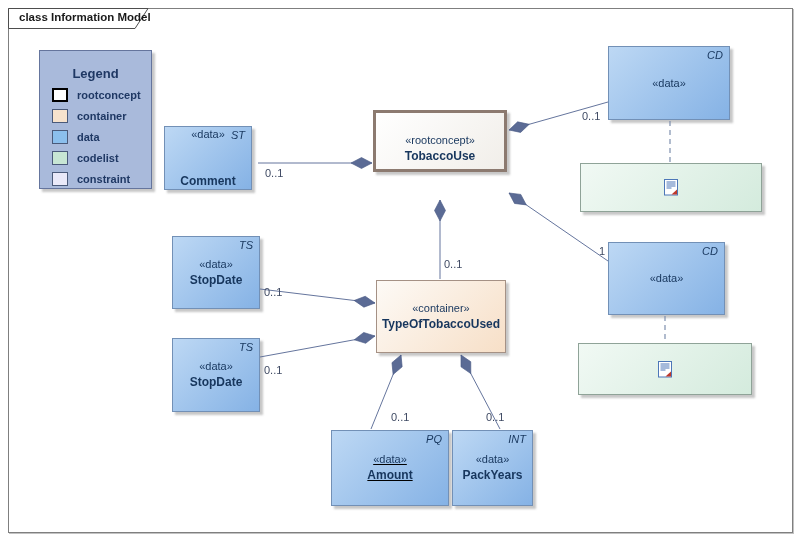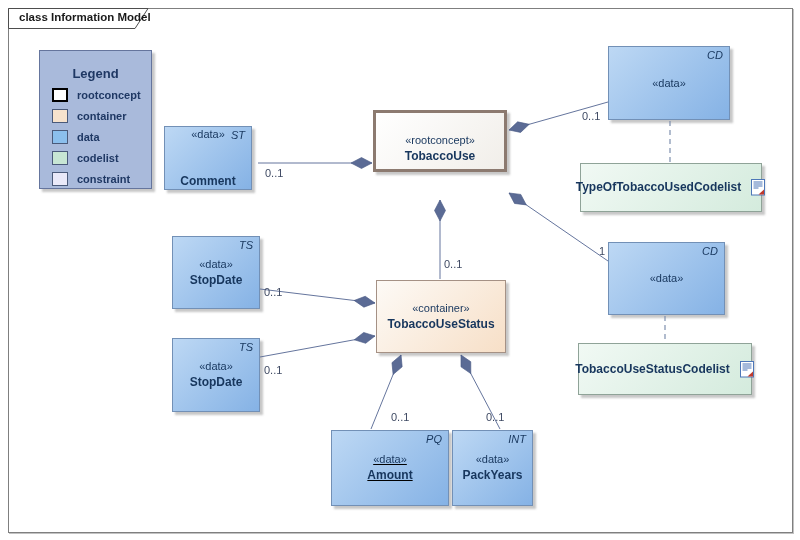--- a/index.html
+++ b/index.html
@@ -93,21 +93,21 @@
 </div>
 
 <div class="node data-box" style="left:172px;top:338px;width:88px;height:74px;">
   <div class="marker">TS</div>
   <div class="stereo">«data»</div>
   <div class="nname">StopDate</div>
 </div>
 
 <div class="node container-box" style="left:376px;top:280px;width:130px;height:73px;">
   <div class="stereo">«container»</div>
-  <div class="nname">TobaccoUseStatus</div>
+  <div class="nname">TypeOfTobaccoUsed</div>
 </div>
 
 <div class="node data-box" style="left:331px;top:430px;width:118px;height:76px;text-decoration:underline;">
   <div class="marker">PQ</div>
   <div class="stereo">«data»</div>
   <div class="nname">Amount</div>
 </div>
 
 <div class="node data-box" style="left:452px;top:430px;width:81px;height:76px;">
   <div class="marker">INT</div>
@@ -119,30 +119,28 @@
   <div class="marker">CD</div>
   <div class="stereo">«data»</div>
 </div>
 
 <div class="node data-box" style="left:608px;top:242px;width:117px;height:73px;">
   <div class="marker">CD</div>
   <div class="stereo">«data»</div>
 </div>
 
 <div class="node codelist-box" style="left:580px;top:163px;width:182px;height:49px;">
-  <span class="nname">TypeOfTobaccoUsedCodelist</span>
   <svg class="doc-icon" width="15" height="17" viewBox="0 0 15 17">
     <rect x="0.5" y="0.5" width="13" height="15.5" fill="#ffffff" stroke="#4d77b8"></rect>
     <path d="M2.5,3 h9 M2.5,5 h9 M2.5,7 h9 M2.5,9 h5" stroke="#4d77b8" stroke-width="1.2" fill="none"></path>
     <path d="M7.5,15.5 L13,10.5 V15.5 Z" fill="#c0392b"></path>
   </svg>
 </div>
 
 <div class="node codelist-box" style="left:578px;top:343px;width:174px;height:52px;">
-  <span class="nname">TobaccoUseStatusCodelist</span>
   <svg class="doc-icon" width="15" height="17" viewBox="0 0 15 17">
     <rect x="0.5" y="0.5" width="13" height="15.5" fill="#ffffff" stroke="#4d77b8"></rect>
     <path d="M2.5,3 h9 M2.5,5 h9 M2.5,7 h9 M2.5,9 h5" stroke="#4d77b8" stroke-width="1.2" fill="none"></path>
     <path d="M7.5,15.5 L13,10.5 V15.5 Z" fill="#c0392b"></path>
   </svg>
 </div>
 
 <svg class="overlay" width="800" height="540">
   <defs>
     <marker id="diamond" markerUnits="userSpaceOnUse" markerWidth="24" markerHeight="14" refX="22" refY="7" orient="auto">

